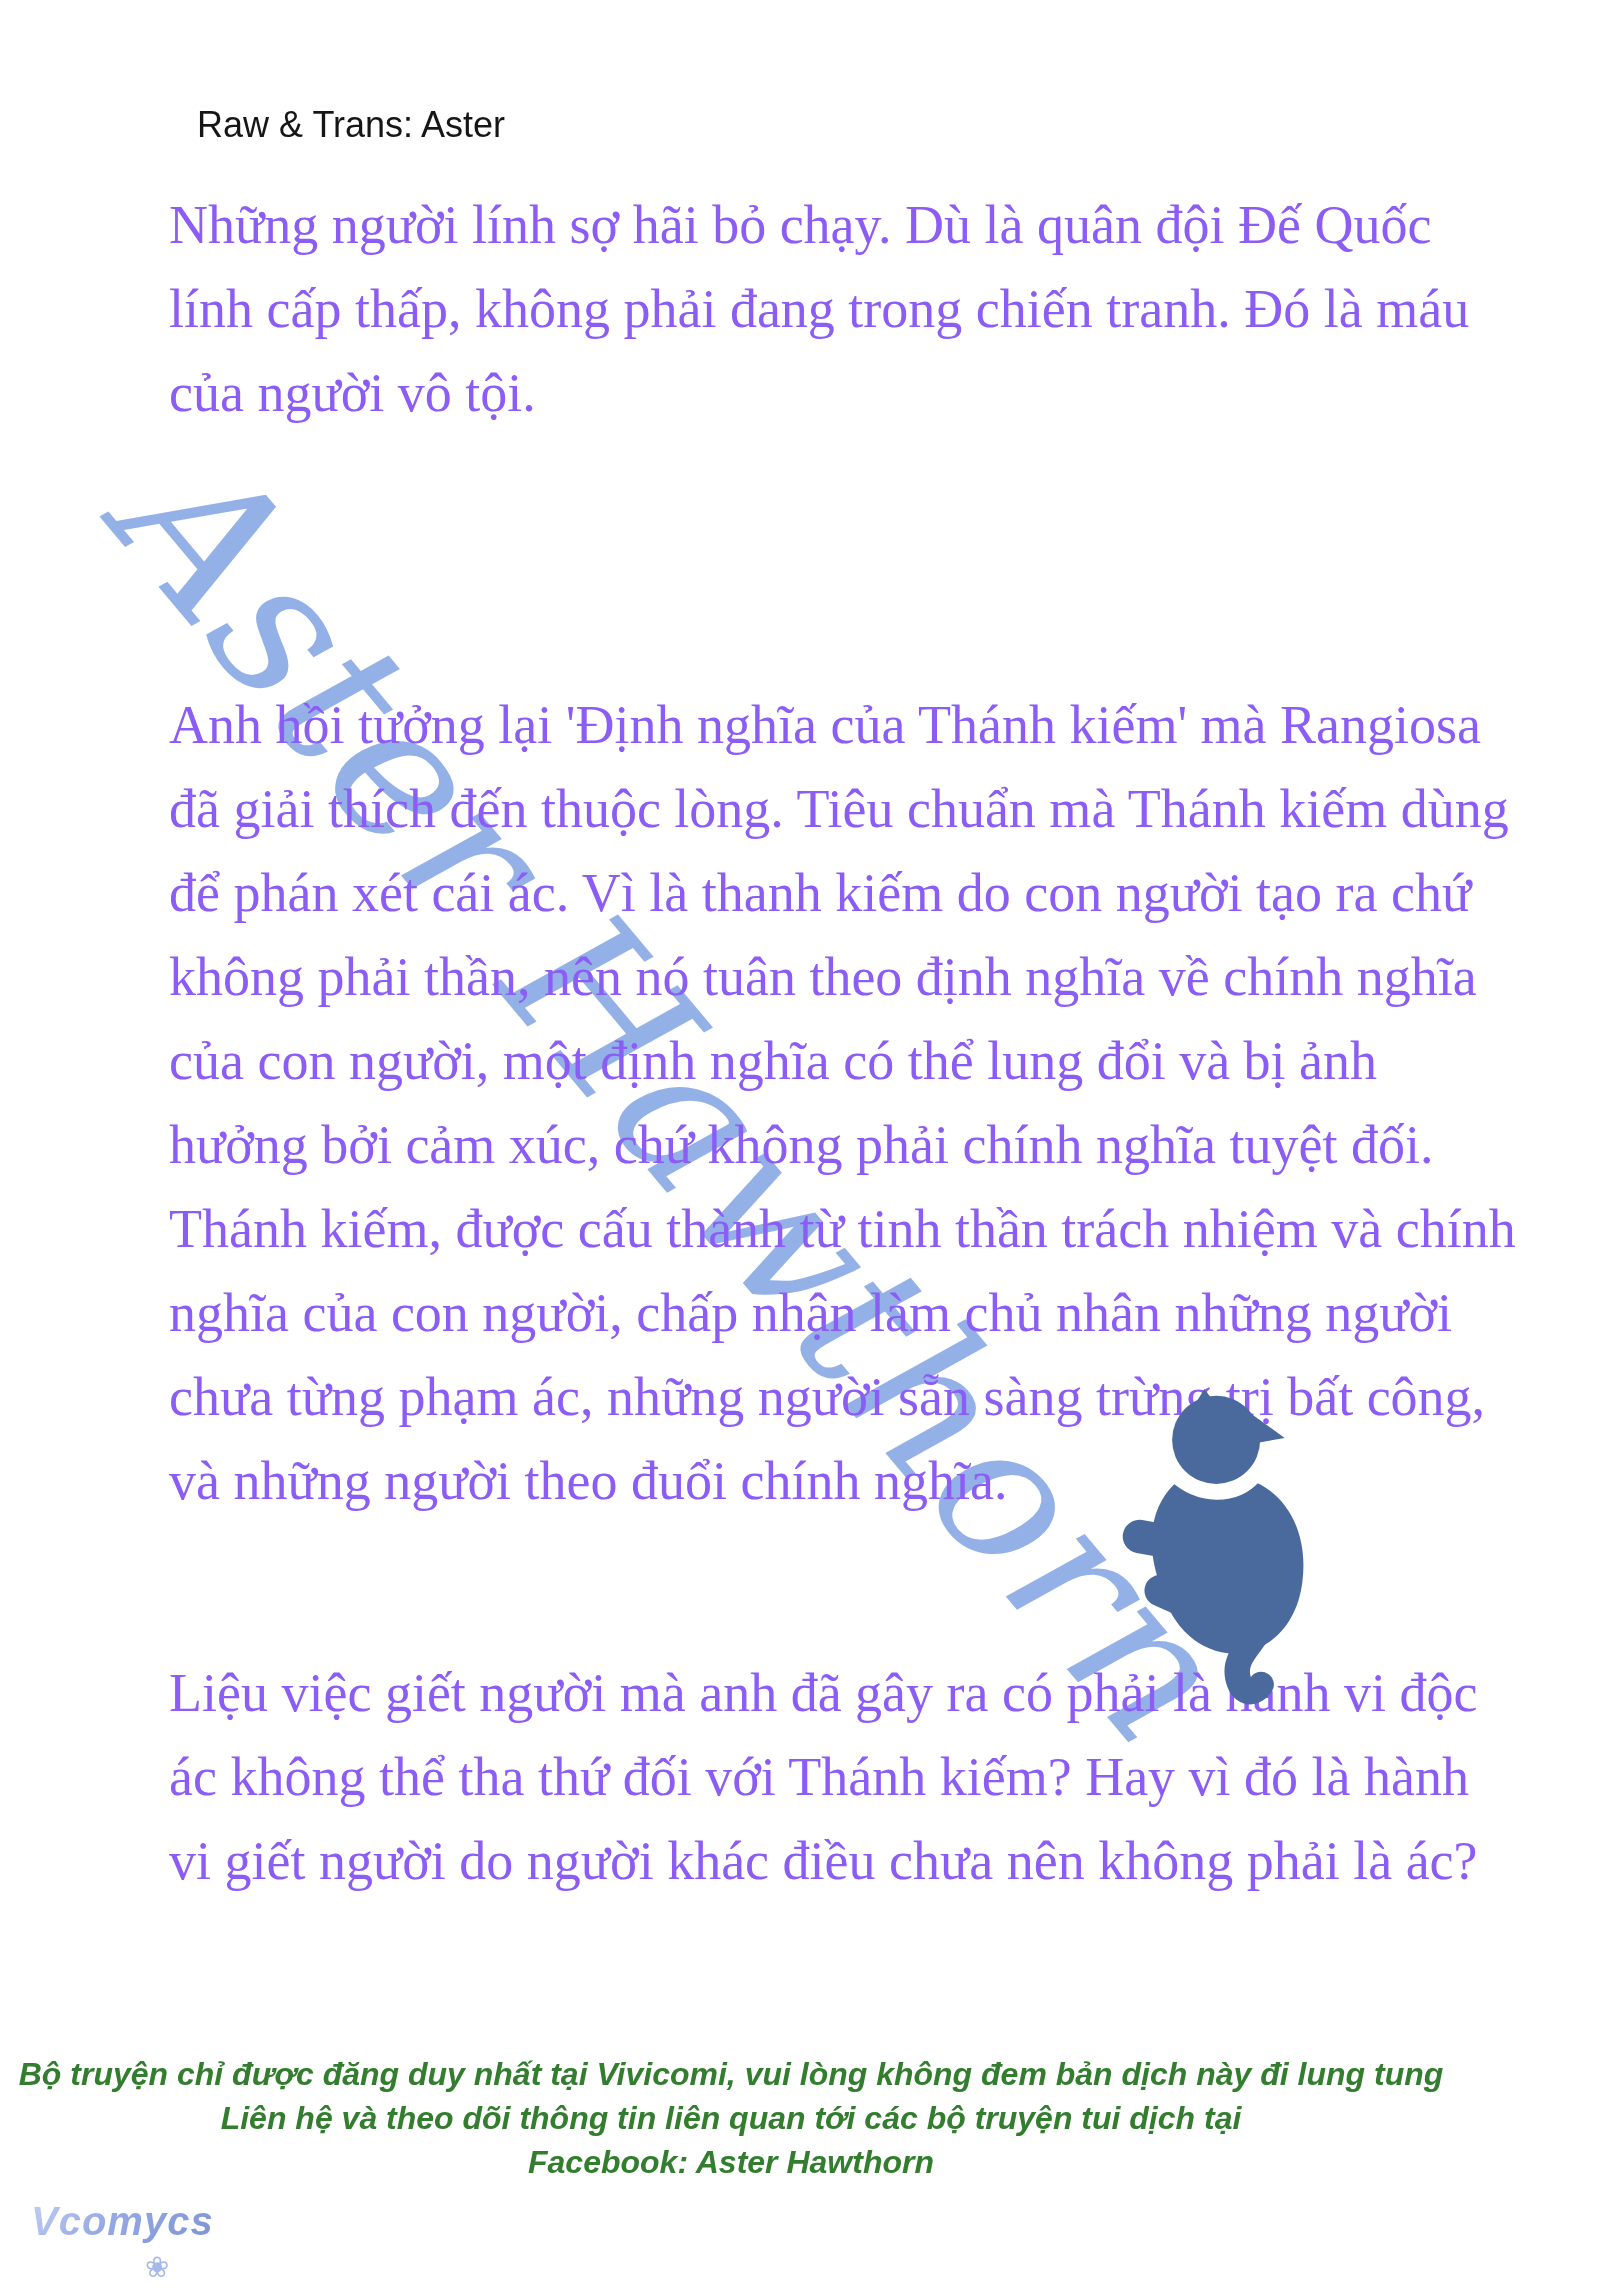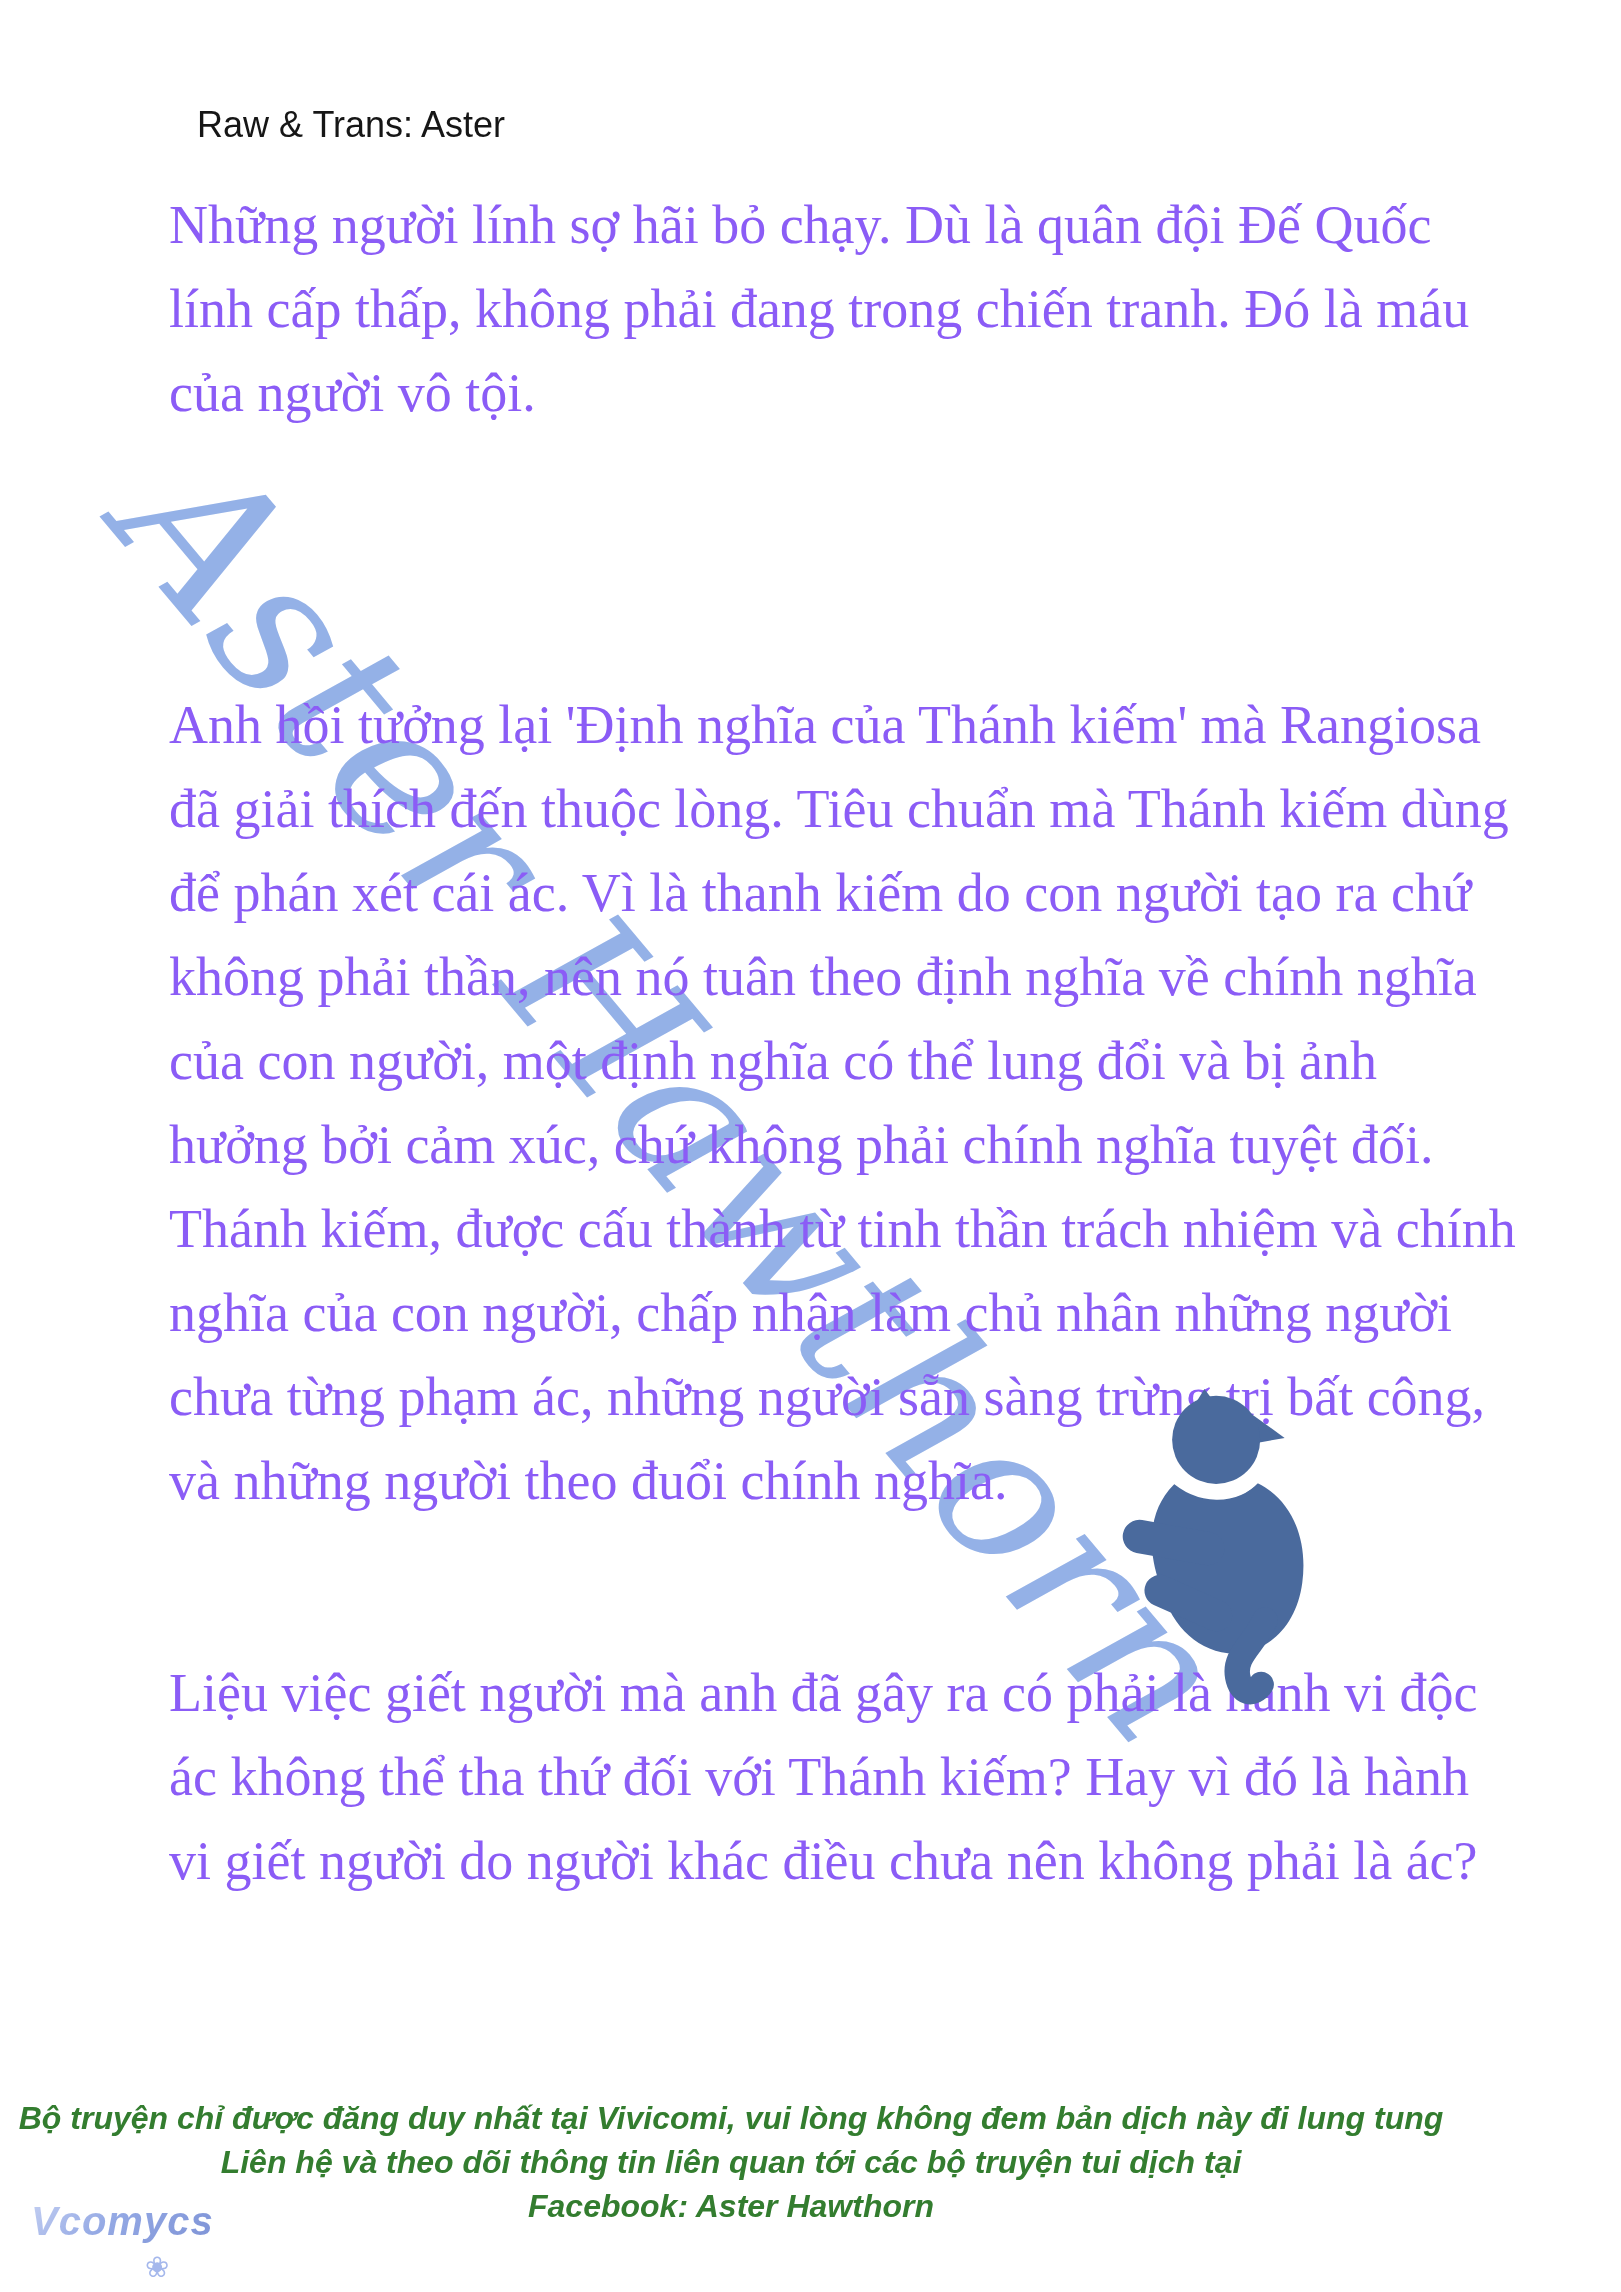--- a/index.html
+++ b/index.html
@@ -57,21 +57,20 @@
   }
 
   
   .footer{
     position:absolute;left:0;top:2052px;width:1462px;
     text-align:center;
     font-family:"Liberation Sans", sans-serif;
     font-weight:bold;font-style:italic;
     font-size:32px;color:#337d2f;
     z-index:3;
-    margin-top:44px;
   }
   .footer .fline{line-height:44px;white-space:nowrap;}
 
   
   .logo{
     position:absolute;left:31px;top:2199px;
     z-index:3;
     font-family:"Liberation Sans", sans-serif;
     font-weight:bold;font-style:italic;
     font-size:40px;letter-spacing:1px;

